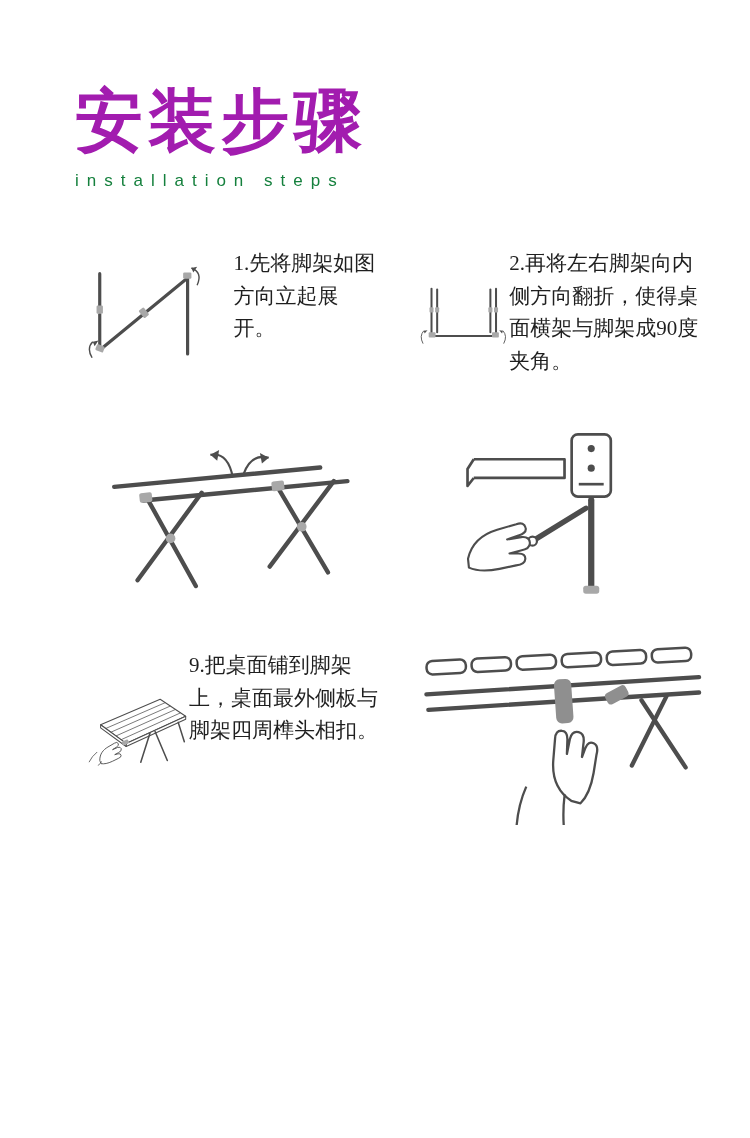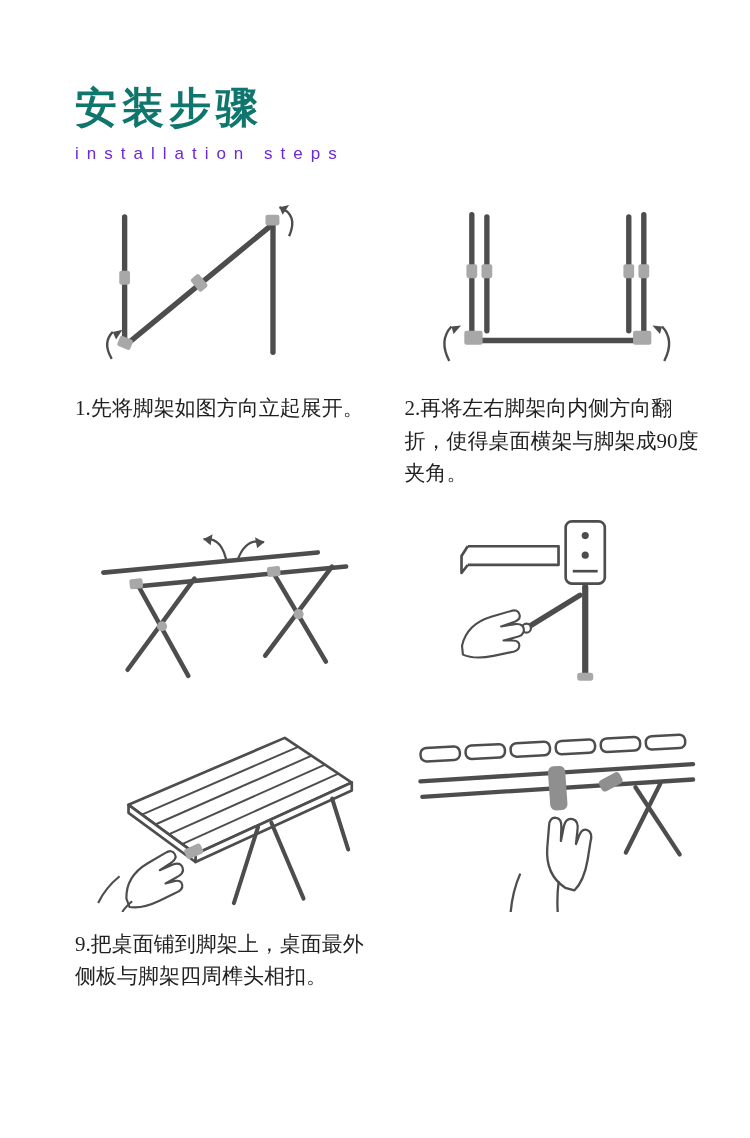--- a/index.html
+++ b/index.html
@@ -7,41 +7,41 @@
   body {
     width: 750px; height: 1138px;
     font-family: "Liberation Sans", sans-serif;
     overflow: hidden;
   }
   .page { width: 750px; height: 1138px; padding: 86px 42px 0 75px; background: #fff; }
 
   .title {
     font-family: "Liberation Serif", "DejaVu Serif", serif;
     font-weight: 700;
-    font-size: 42px;
+    font-size: 68px;
     letter-spacing: 5px;
-    color: #0f766e;
+    color: #a21caf;
     line-height: 1.05;
   }
   .subtitle {
     margin-top: 14px;
     font-size: 17px;
     letter-spacing: 8px;
-    color: #6d28d9;
+    color: #15803d;
     font-family: "Liberation Sans", sans-serif;
   }
 
   .grid {
     margin-top: 40px;
     display: grid;
     grid-template-columns: 1fr 1fr;
     column-gap: 26px;
     row-gap: 26px;
   }
-  figure.step { display: flex; flex-direction: column; }
+  figure.step { display: flex; flex-direction: row; margin-left: 12px; }
   .art { width: 100%; display: flex; align-items: center; justify-content: center; }
   .art svg { width: 100%; height: 100%; }
   .art-a { height: 172px; }
   .art-b { height: 178px; }
   .art-c { height: 192px; }
   figcaption {
     margin-top: 16px;
     font-family: "Liberation Serif", "DejaVu Serif", serif;
     font-size: 21px;
     line-height: 1.55;

